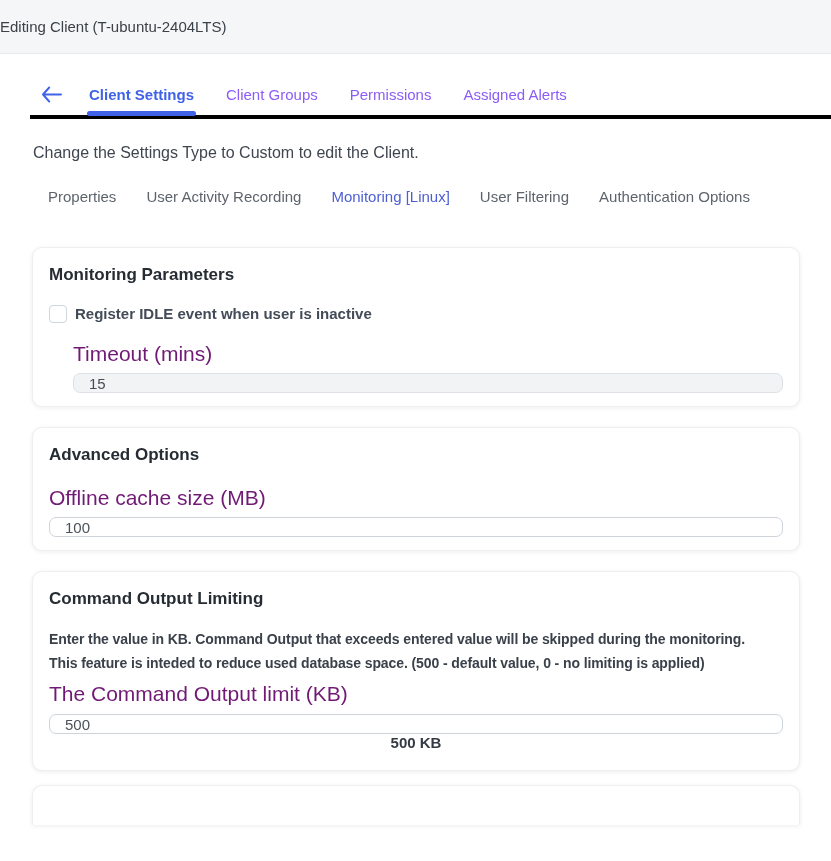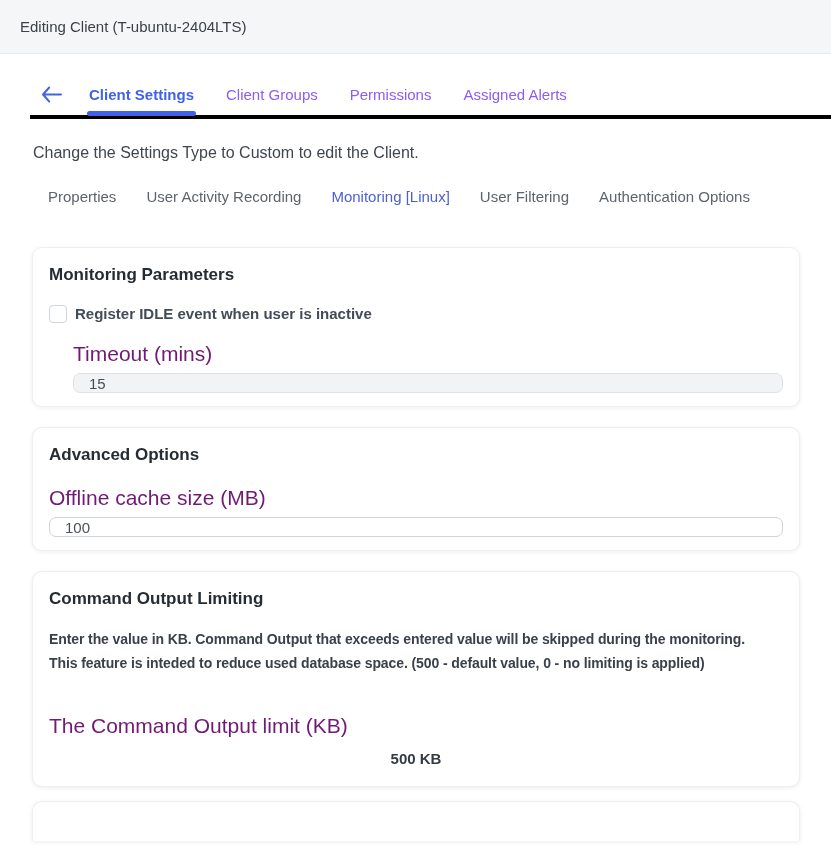--- a/index.html
+++ b/index.html
@@ -9,21 +9,20 @@
     overflow: hidden;
     font-family: "Liberation Sans", "DejaVu Sans", sans-serif;
   }
   
   .win-header {
     height: 54px;
     background: #f5f6f8;
     border-bottom: 1px solid #e8eaee;
     display: flex;
     align-items: center;
-    padding-left: 20px;
   }
   .win-title { font-size: 15px; color: #3b4148; }
 
   
   .tabs-row {
     margin-left: 30px;
     padding: 32px 0 12px 11px;
     display: flex;
     align-items: center;
     border-bottom: 4px solid #000000;
@@ -144,24 +143,23 @@
   
   .card-desc {
     margin-top: 18px;
     font-size: 14px;
     font-weight: 600;
     color: #3a414a;
     line-height: 24px;
     letter-spacing: -0.1px;
     white-space: nowrap;
   }
-  .card-3 .field-label { margin-top: 42px; }
+  .card-3 .field-label { margin-top: 10px; }
   .card-3 .text-input { margin-top: 12px; }
   .kb-display {
-    margin-top: 16px;
     text-align: center;
     font-size: 15px;
     font-weight: 700;
     color: #343a42;
     line-height: 18px;
   }
   
   .card-peek {
     margin-top: 14px;
     height: 40px;
@@ -223,18 +221,19 @@
     <input class="text-input" type="text" value="100" style="">
   </section>
 
   <section class="card card-3">
     <h2 class="card-title">Command Output Limiting</h2>
     <div class="card-desc">
       <div>Enter the value in KB. Command Output that exceeds entered value will be skipped during the monitoring.</div>
       <div>This feature is inteded to reduce used database space. (500 - default value, 0 - no limiting is applied)</div>
     </div>
     <label class="field-label">The Command Output limit (KB)</label>
+    <input class="text-input" type="text" value="500" style="">
     <div class="kb-display">500 KB</div>
   </section>
 
   <div class="card-peek"></div>
 
 </div>
 
 </body></html>

